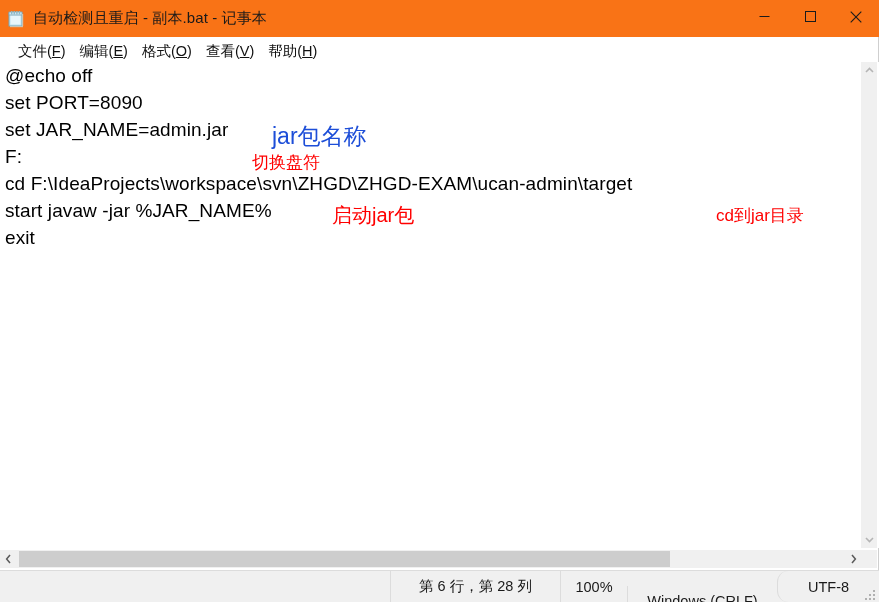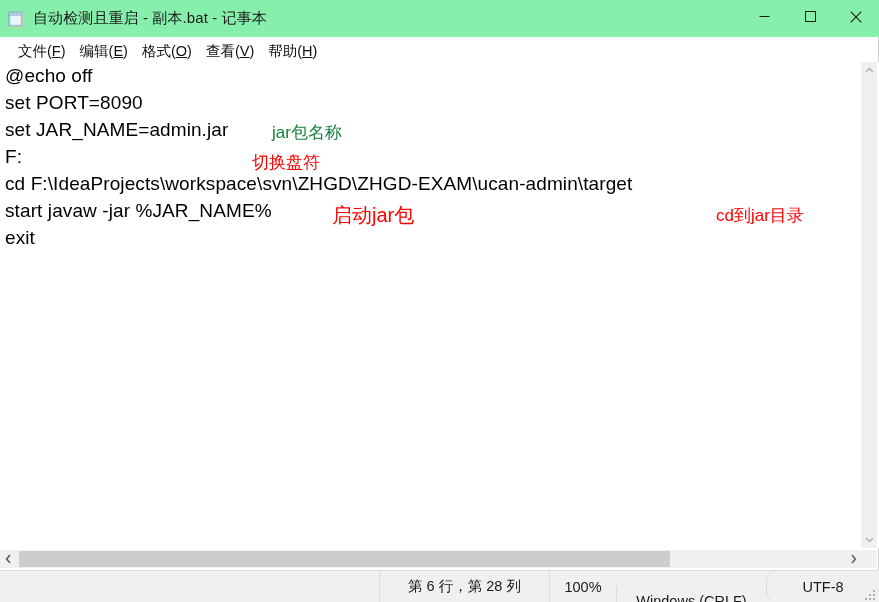--- a/index.html
+++ b/index.html
@@ -21,21 +21,21 @@
     box-sizing: border-box;
     border-right: 1px solid #cfcfcf;
   }
 
   
   .titlebar {
     position: absolute;
     top: 0; left: 0;
     width: 879px;
     height: 37px;
-    background: #86efac;
+    background: #f97316;
     display: flex;
     align-items: center;
   }
   .title-icon {
     width: 18px;
     height: 18px;
     margin-left: 7px;
     margin-right: 8px;
     position: relative;
     flex: 0 0 auto;
@@ -191,21 +191,21 @@
     display: flex;
     align-items: center;
     justify-content: center;
     border-left: 1px solid #dcdcdc;
     box-sizing: border-box;
     white-space: nowrap;
   }
   .cell-pos   { width: 170px; }
   .cell-zoom  { width: 67px; }
   .cell-eol   { width: 150px; margin-top: 29px; }
-  .cell-enc   { width: 113px; border-radius: 11px; }
+  .cell-enc   { width: 102px; border-radius: 11px; }
 
   .watermark {
     position: absolute;
     right: 20px;
     top: 601px;
     font-size: 13px;
     color: #000000;
     white-space: nowrap;
     pointer-events: none;
   }
@@ -273,21 +273,21 @@
   </div>
 
   <div class="editor-wrap">
     <div class="editor-text">@echo off
 set PORT=8090
 set JAR_NAME=admin.jar
 F:
 cd F:\IdeaProjects\workspace\svn\ZHGD\ZHGD-EXAM\ucan-admin\target
 start javaw -jar %JAR_NAME%
 exit</div>
-    <div class="annot" id="annot0" style="left: 272px; top: 59px; font-size: 17px; color: #15803d;">jar包名称</div>
+    <div class="annot" id="annot0" style="left: 272px; top: 59px; font-size: 23px; color: #1d4ed8;">jar包名称</div>
     <div class="annot" id="annot1" style="left: 252px; top: 89px; font-size: 17px; color: rgb(255, 0, 0);">切换盘符</div>
     <div class="annot" id="annot2" style="left: 716px; top: 114px; font-size: 17px; color: rgb(255, 0, 0); margin-top: 28px;">cd到jar目录</div>
     <div class="annot" id="annot3" style="left: 332px; top: 140px; font-size: 20px; color: rgb(255, 0, 0);">启动jar包</div>
   </div>
 
   <div class="vscroll">
     <div class="arrow up">
       <svg width="9" height="7" viewBox="0 0 9 7">
         <polyline points="1,5 4.5,1.5 8,5" fill="none" stroke="#b5b5b5" stroke-width="1.6"></polyline>
       </svg>

